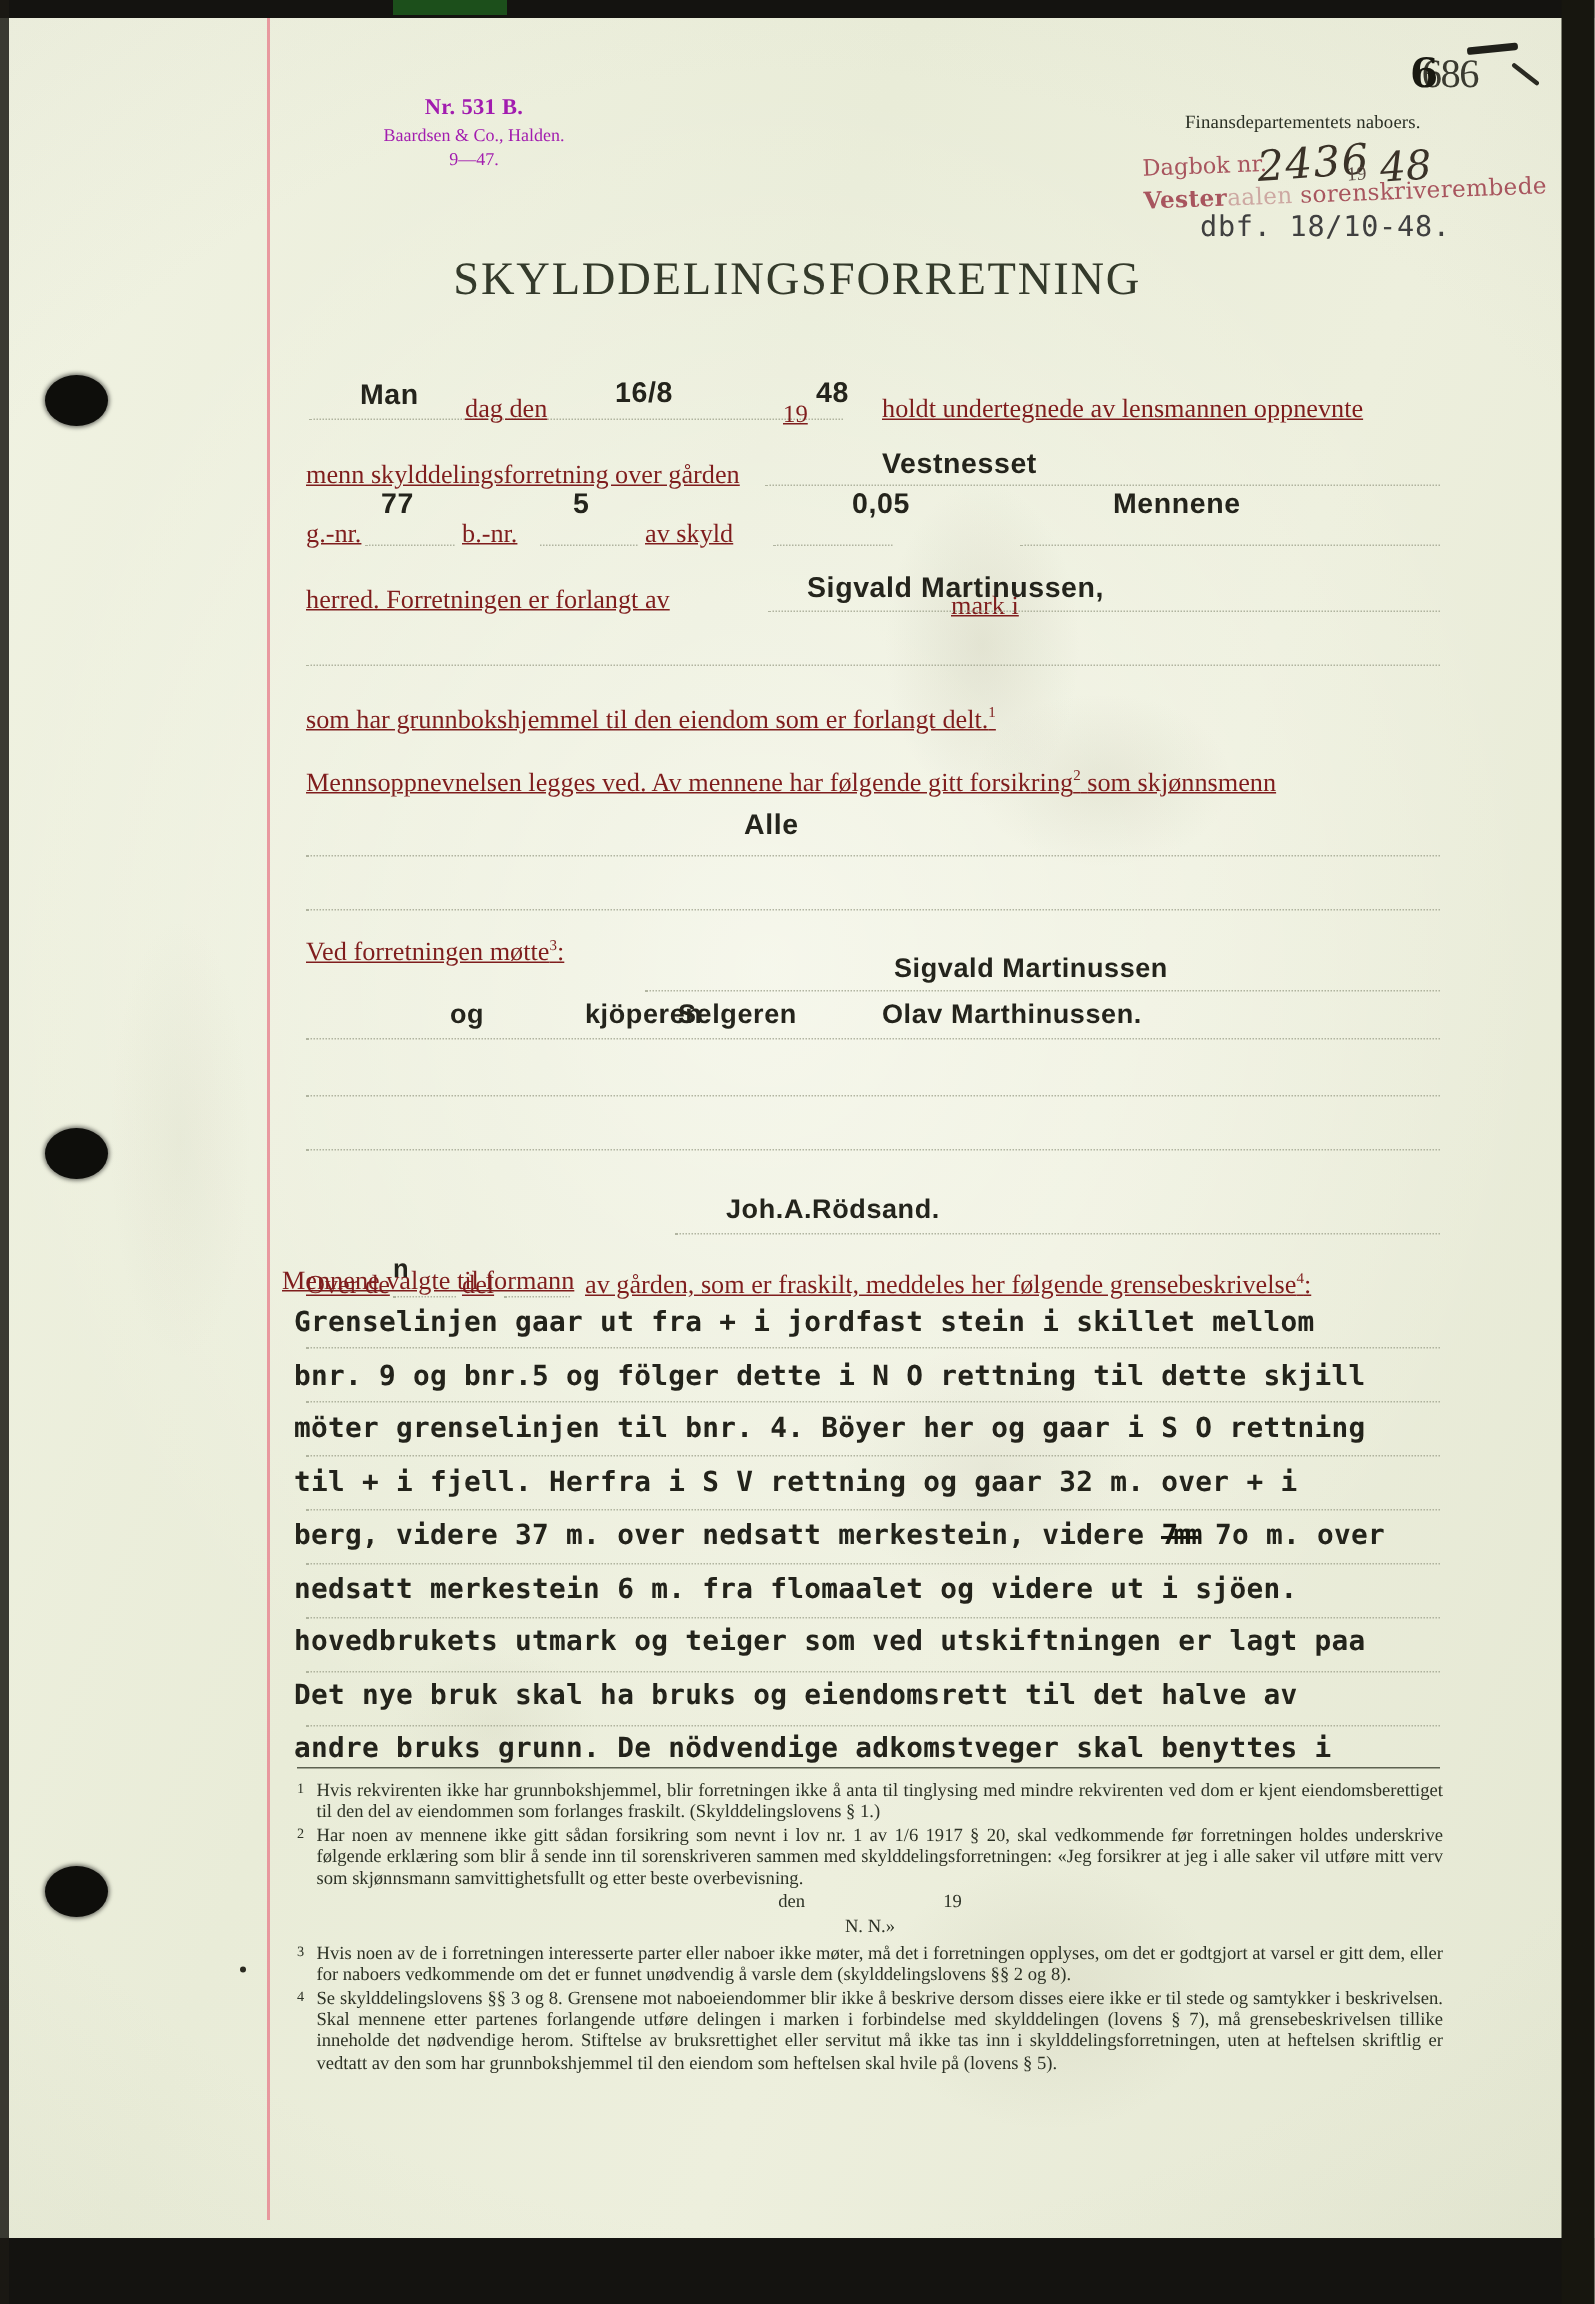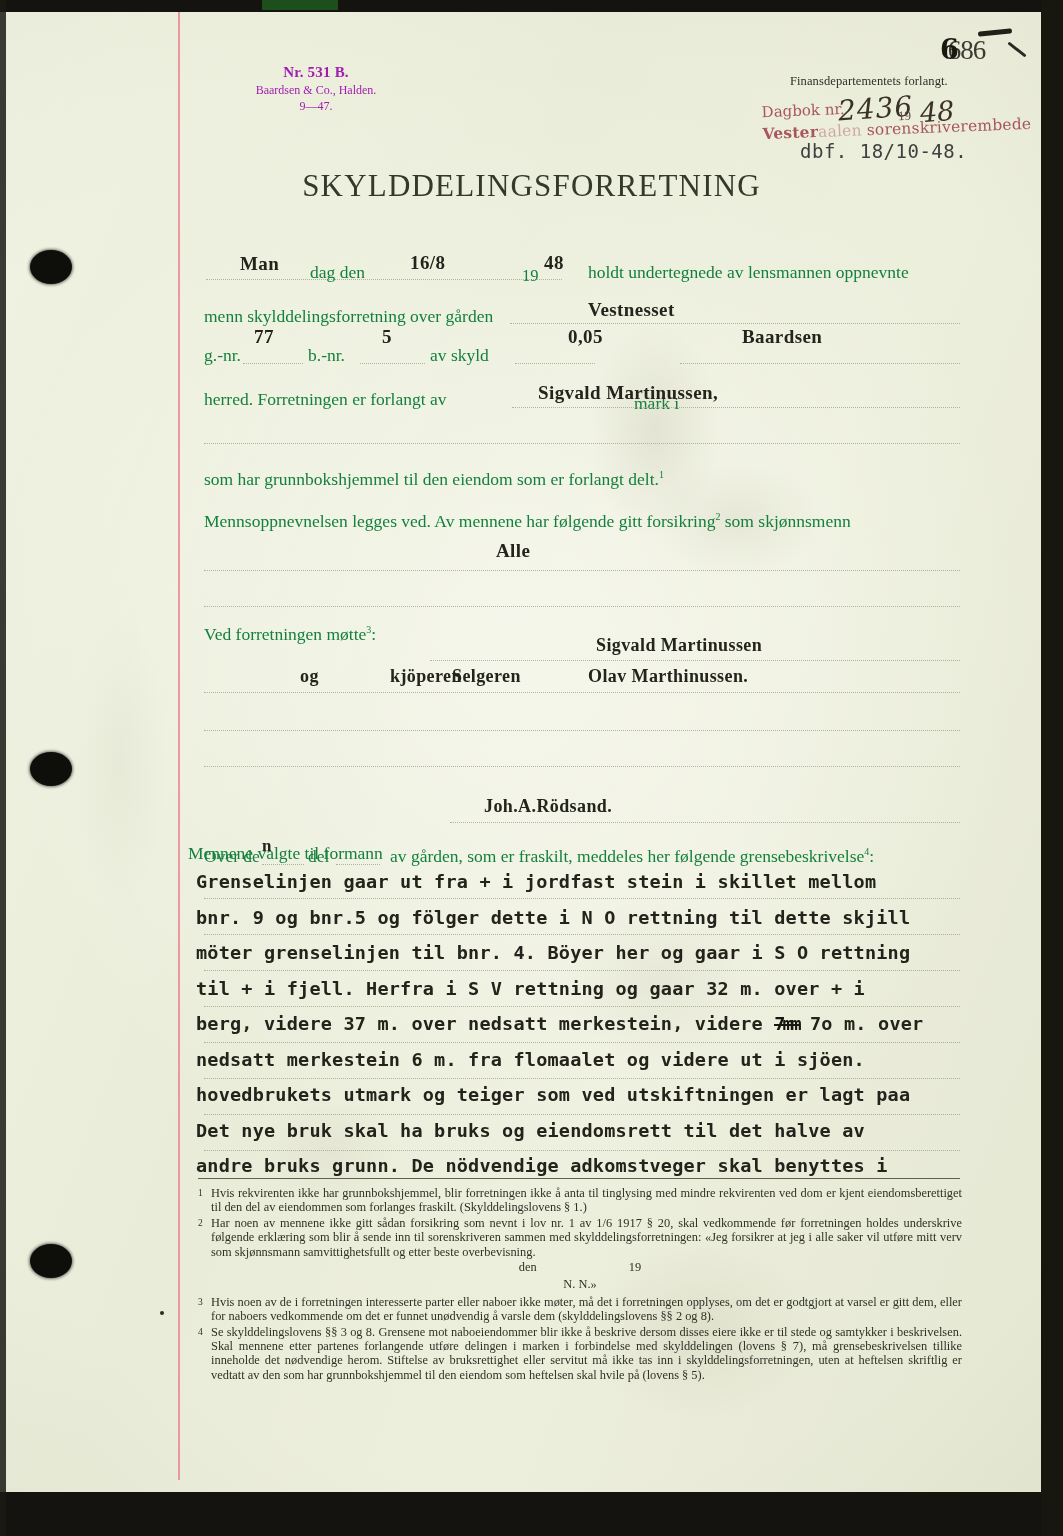--- a/index.html
+++ b/index.html
@@ -129,29 +129,29 @@
   }
 
   
   .dots{
     position:absolute; height:0;
     border-bottom:1.6px dotted #9ca08a;
     opacity:.75;
   }
 
   .ftxt{
-    position:absolute; color:#15803d; white-space:nowrap;
+    position:absolute; color:#7f1d1d; white-space:nowrap;text-decoration:underline;
   }
   .ftxt.s17{font-size:17.5px;}
   .ftxt.s16{font-size:16.5px;}
 
   
   .tw{
     position:absolute;
-    font-family:Liberation Serif, serif;
+    font-family:Liberation Sans, sans-serif;
     font-weight:bold; color:#24241c; white-space:nowrap;
     letter-spacing:.4px;
   }
   .tw.big{font-size:19px;}
   .tw.mid{font-size:18px;}
   .tw.sm{font-size:17px;}
 
   
   .body-typed{
     position:absolute; left:196px; top:864px; width:846px;
@@ -208,21 +208,21 @@
   <div class="hole" style="left:30px; top:1244px;"></div>
 
   <div class="content">
 
     <div class="form-no">
       <div class="l1">Nr. 531 B.</div>
       <div class="l2">Baardsen &amp; Co., Halden.</div>
       <div class="l3">9—47.</div>
     </div>
 
-    <div class="dept">Finansdepartementets forlangt.</div>
+    <div class="dept">Finansdepartementets naboers.</div>
 
     <div class="pageno">
       <span class="hand">6</span><span>686</span>
     </div>
     <div class="pen-dash"></div>
     <div class="pen-tick"></div>
 
     <div class="stamp">
       <div class="row1">Dagbok nr.</div>
       <div class="row2"><span class="strong">Vester</span><span class="faded">aalen</span><span> sorenskriverembede</span></div>
@@ -252,21 +252,21 @@
     <div class="dots" style="left:360px; top:363px; width:65px;"></div>
     <div class="dots" style="left:515px; top:363px; width:80px;"></div>
     <div class="dots" style="left:680px; top:363px; width:280px;"></div>
     <div class="ftxt s17" style="left:204px; top:345px;">g.-nr.</div>
     <div class="tw big" style="left:254px; top:326px;">77</div>
     <div class="ftxt s17" style="left:308px; top:345px;">b.-nr.</div>
     <div class="tw big" style="left:382px; top:326px;">5</div>
     <div class="ftxt s17" style="left:430px; top:345px;">av skyld</div>
     <div class="tw big" style="left:568px; top:326px;">0,05</div>
     <div class="ftxt s17" style="left:634px; top:345px;margin-top:48px;">mark i</div>
-    <div class="tw big" style="left:742px; top:326px;">Baardsen</div>
+    <div class="tw big" style="left:742px; top:326px;">Mennene</div>
 
     <div class="dots" style="left:512px; top:407px; width:448px;"></div>
     <div class="ftxt s17" style="left:204px; top:389px;">herred. Forretningen er forlangt av</div>
     <div class="tw big" style="left:538px; top:382px;">Sigvald Martinussen,</div>
 
     <div class="dots" style="left:204px; top:443px; width:756px;"></div>
 
     <div class="ftxt s17" style="left:204px; top:469px;"><span>som har grunnbokshjemmel til den eiendom som er forlangt delt.</span><sup style="font-size:10px">1</sup></div>
 
     <div class="ftxt s17" style="left:204px; top:511px;"><span>Mennsoppnevnelsen legges ved. Av mennene har følgende gitt forsikring</span><sup style="font-size:10px">2</sup> <span>som skjønnsmenn</span></div>

